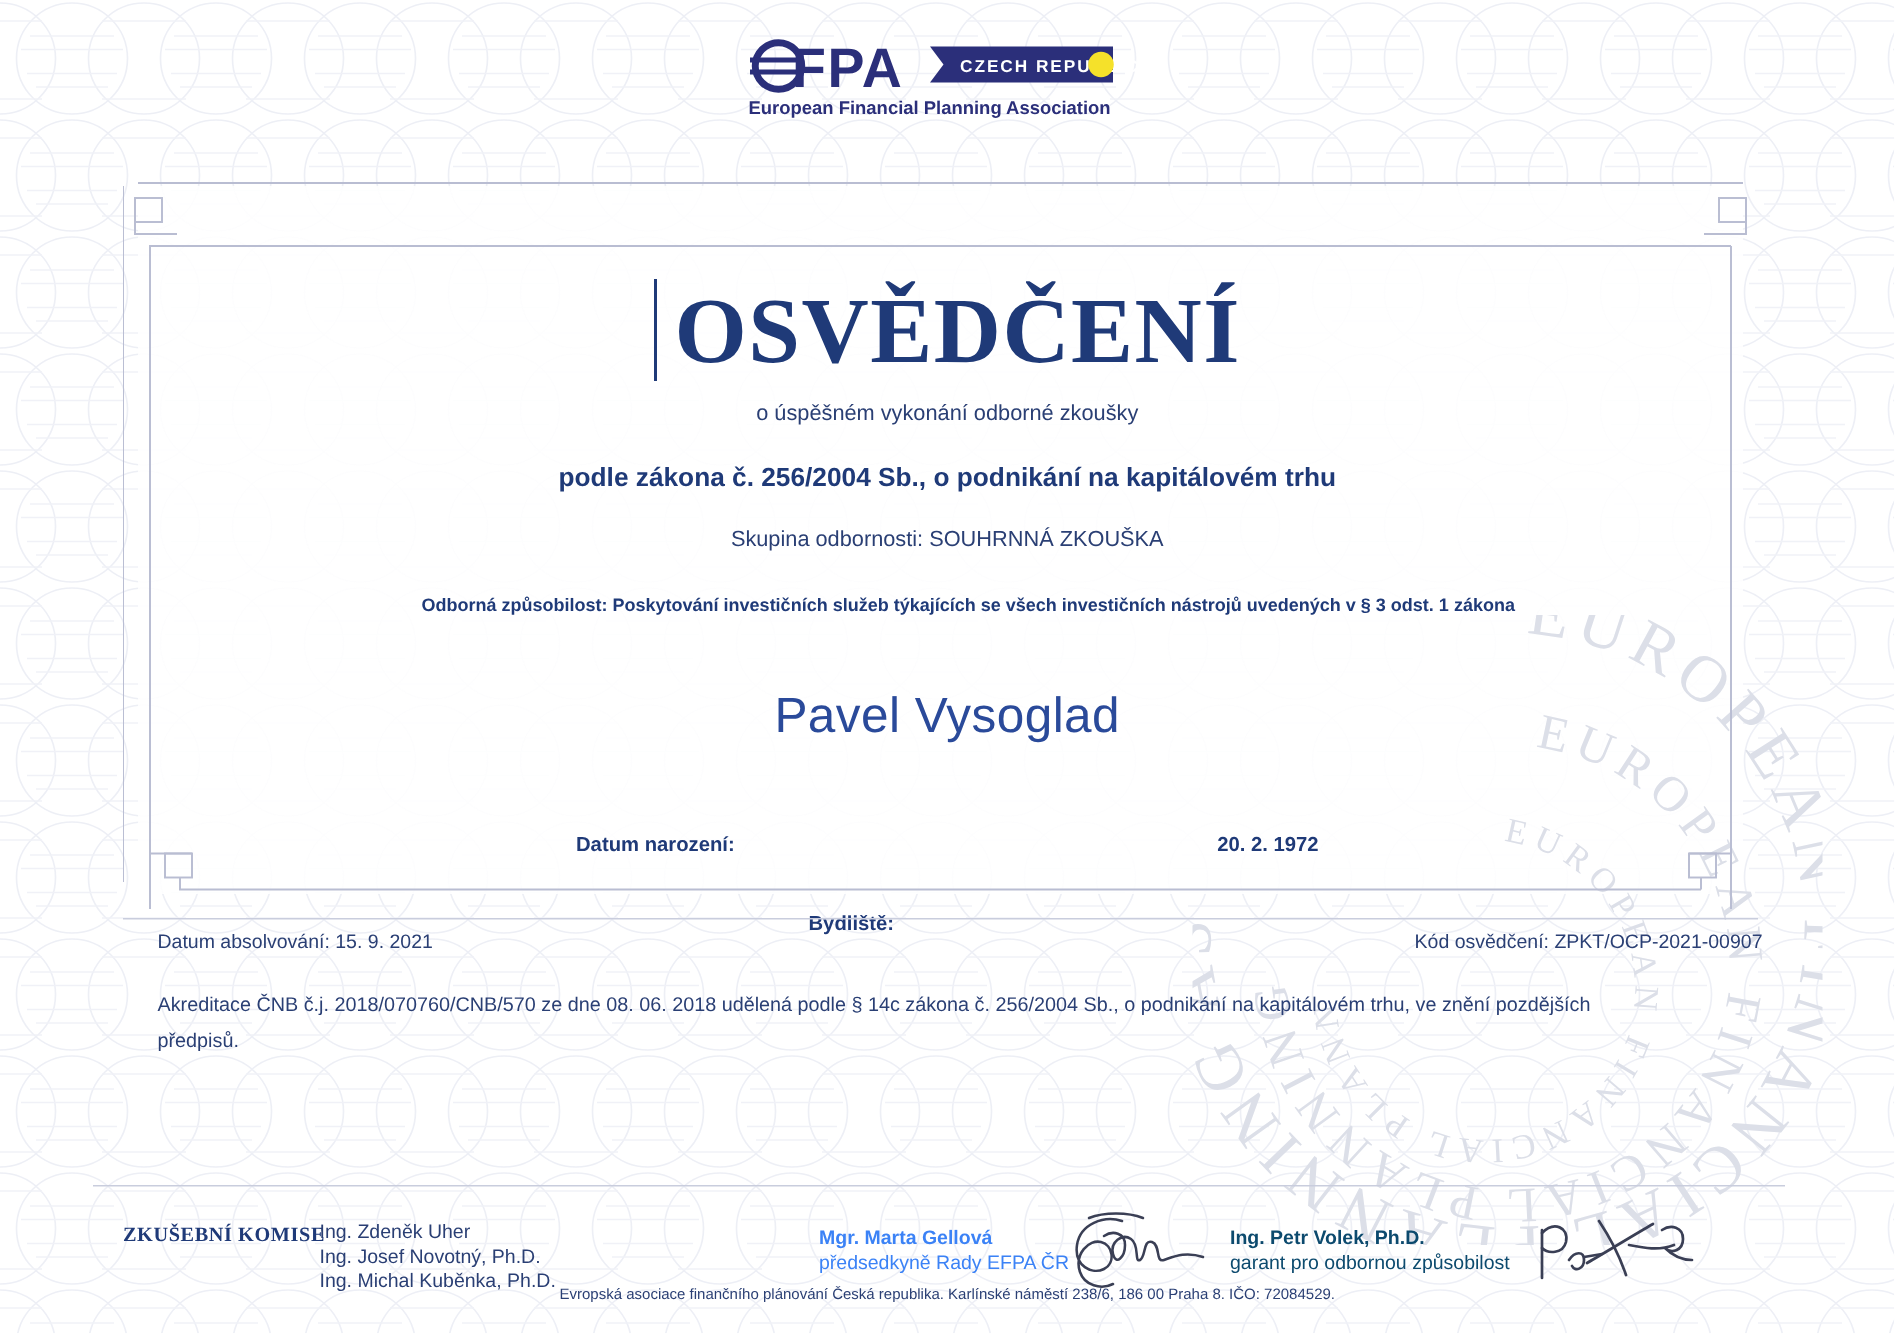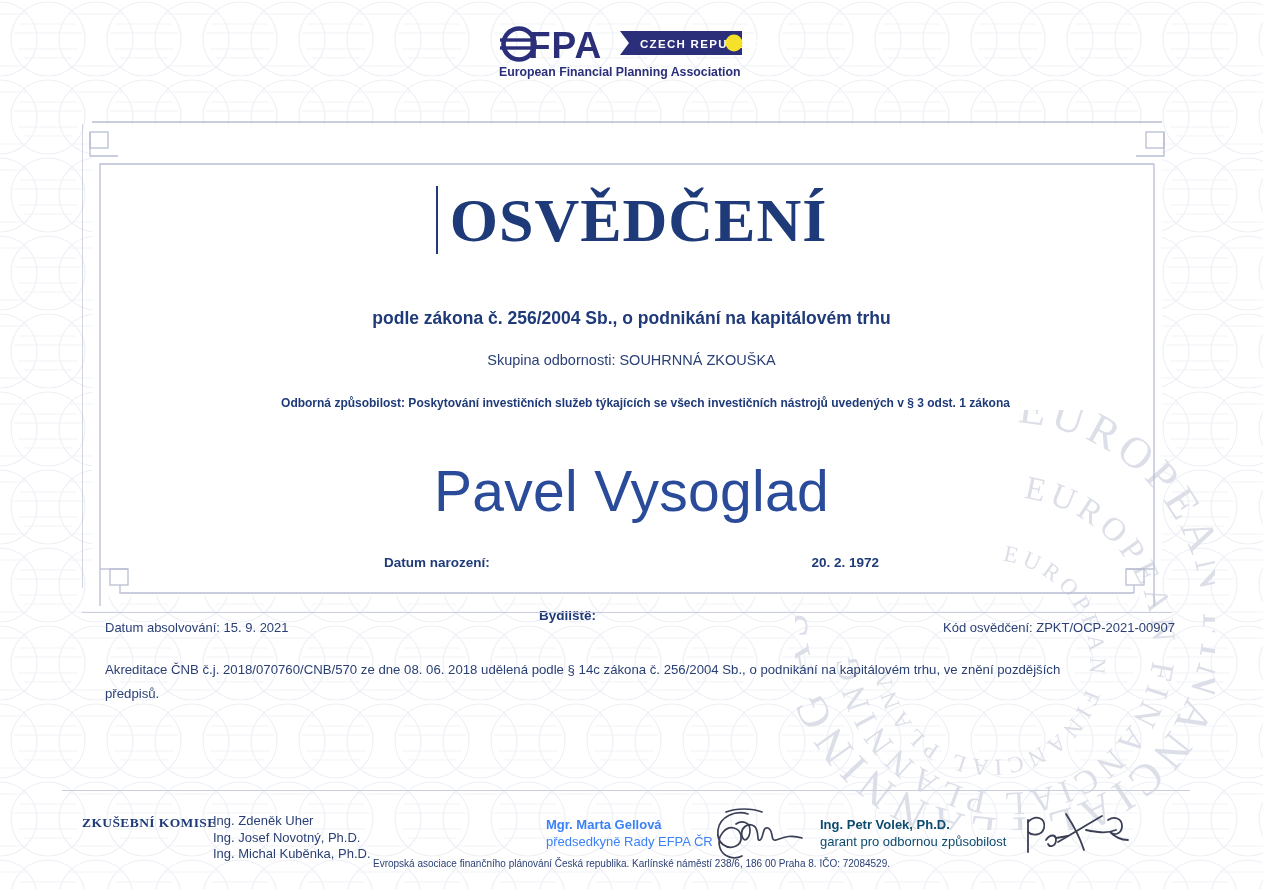--- a/index.html
+++ b/index.html
@@ -129,21 +129,21 @@
     font-weight: bold;
     color: #1f3a78;
     padding-left: 28px;
   }
 
   .holder-name {
     position: absolute;
     left: 0; right: 0;
     top: 458px;
     text-align: center;
-    font-size: 57px;
+    font-size: 33px;
     color: #2a4a9a;
     letter-spacing: 0.3px;
   }
 
   .details {
     position: absolute;
     left: 0; right: 0;
     top: 519px;
     font-size: 13.5px;
     color: #1f3a78;
@@ -365,20 +365,21 @@
       <text x="7" y="52" font-family="Liberation Sans, sans-serif" font-size="12.3" font-weight="bold" fill="#2b2f7a">European Financial Planning Association</text>
     </svg>
   </div>
 
   <div id="content">
 
     <div class="cert-title">
       <span class="rule"></span><span>OSVĚDČENÍ</span>
     </div>
 
+    <div class="subtitle">o úspěšném vykonání odborné zkoušky</div>
 
     <div class="law-line">podle zákona č. 256/2004 Sb., o podnikání na kapitálovém trhu</div>
 
     <div class="group-line">Skupina odbornosti: SOUHRNNÁ ZKOUŠKA</div>
 
     <div class="qualification-line">Odborná způsobilost: Poskytování investičních služeb týkajících se všech investičních nástrojů uvedených v § 3 odst. 1 zákona</div>
 
     <div class="holder-name">Pavel Vysoglad</div>
 
     <div class="details">

